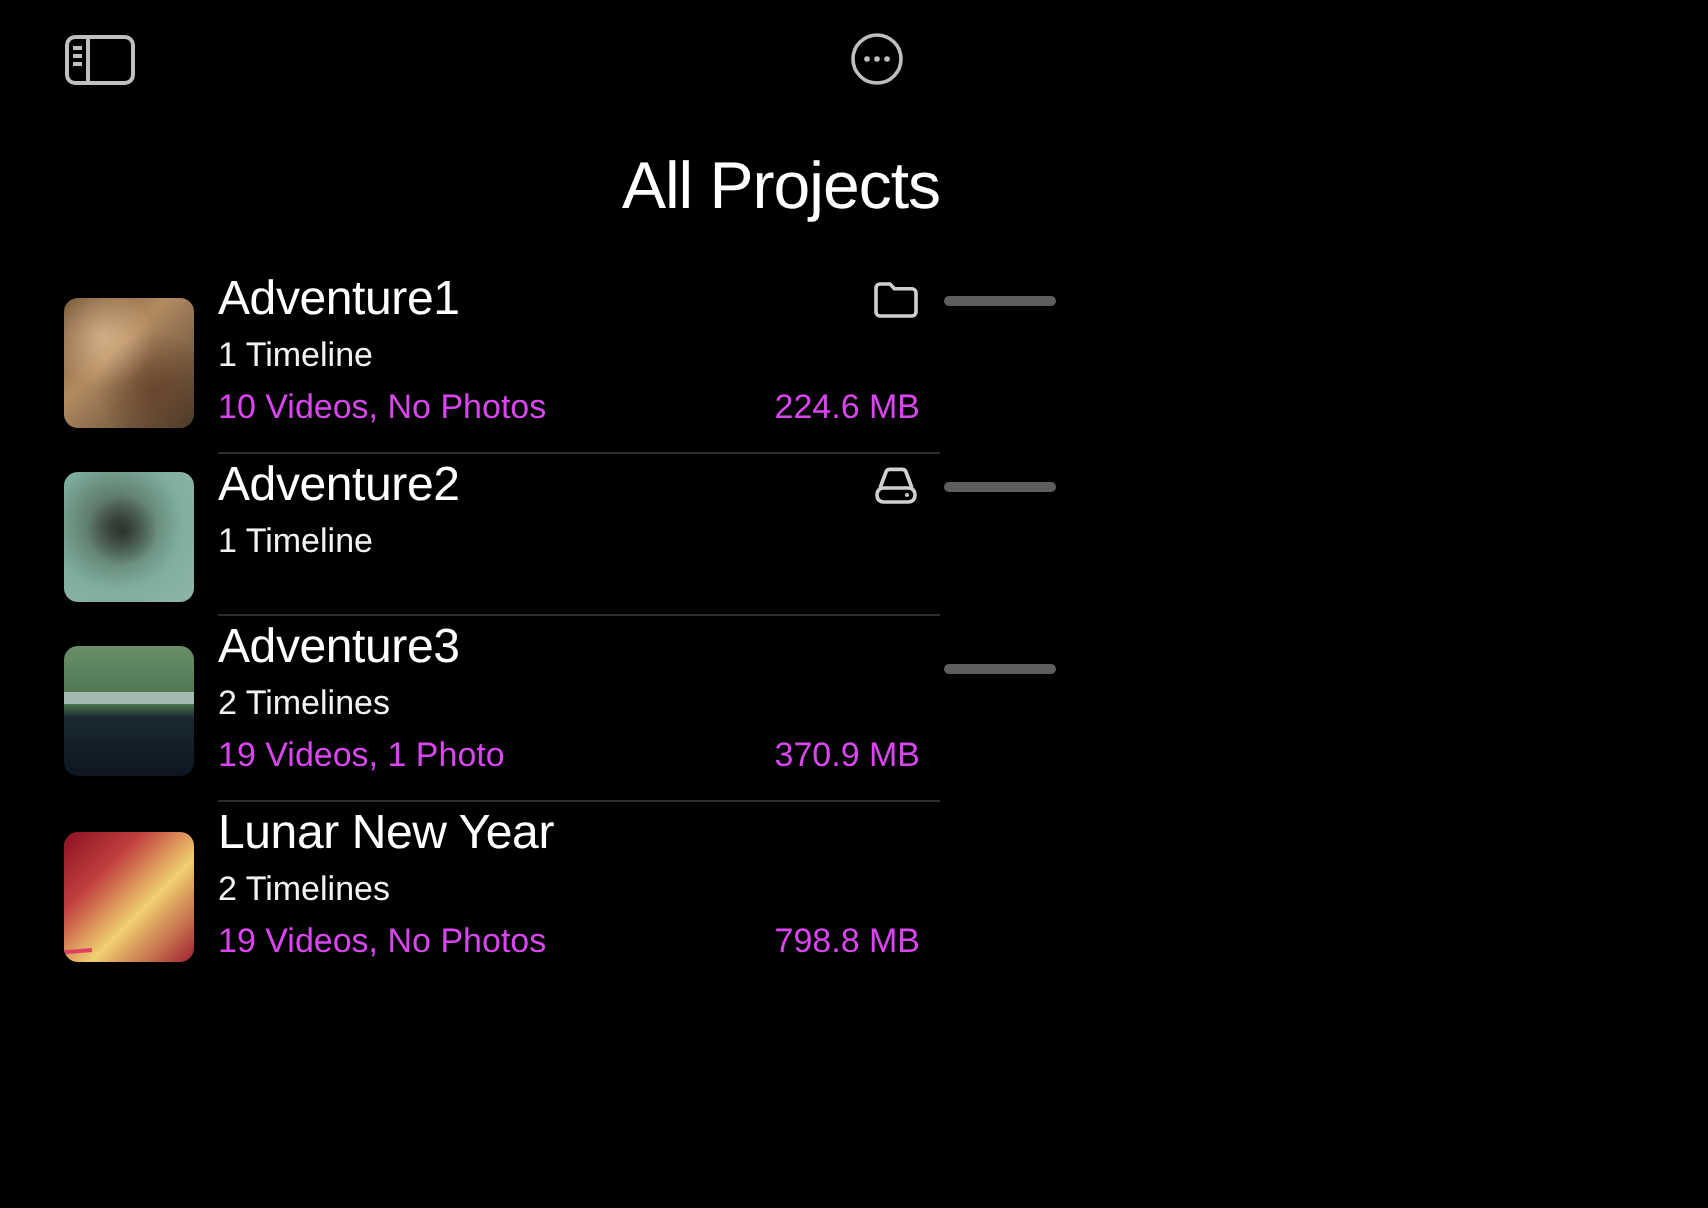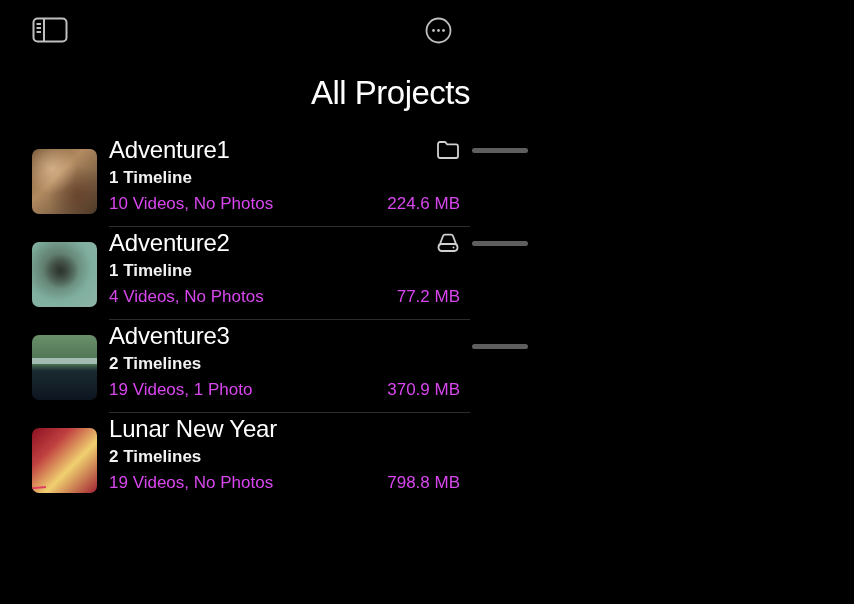--- a/index.html
+++ b/index.html
@@ -88,21 +88,21 @@
   letter-spacing: -0.2px;
 }
 .storage-icon {
   color: #d0d0d0;
   display: inline-flex;
   padding-right: 10px;
 }
 .line2 {
   font-size: 17px;
   color: #f2f2f2;
-  font-weight: 700;
+  font-weight: 400;
   margin-top: 2px;
 }
 .line3 {
   display: flex;
   justify-content: space-between;
   font-size: 17px;
   color: #d946ef;
   font-weight: 300;
   margin-top: 6px;
   padding-right: 10px;
@@ -182,24 +182,20 @@
           <span class="pname">Adventure2</span>
           <span class="storage-icon">
             <svg width="24" height="20" viewBox="0 0 24 20" fill="none" stroke="currentColor" stroke-width="1.8">
               <path d="M4 11 L7 3 a2 2 0 0 1 1.9 -1.3 h6.2 A2 2 0 0 1 17 3 L20 11"></path>
               <rect x="2.5" y="11" width="19" height="7" rx="3.2"></rect>
               <circle cx="17.5" cy="14.5" r="1" fill="currentColor" stroke="none"></circle>
             </svg>
           </span>
         </div>
         <div class="line2">1 Timeline</div>
-        <div class="line3">
-          <span>4 Videos, No Photos</span>
-          <span>77.2 MB</span>
-        </div>
       </div>
       <div class="hscroll"></div>
     </div>
 
     <div class="row">
       <div class="thumb thumb-3"></div>
       <div class="rowbody">
         <div class="line1">
           <span class="pname">Adventure3</span>
           <span class="storage-icon"></span>

